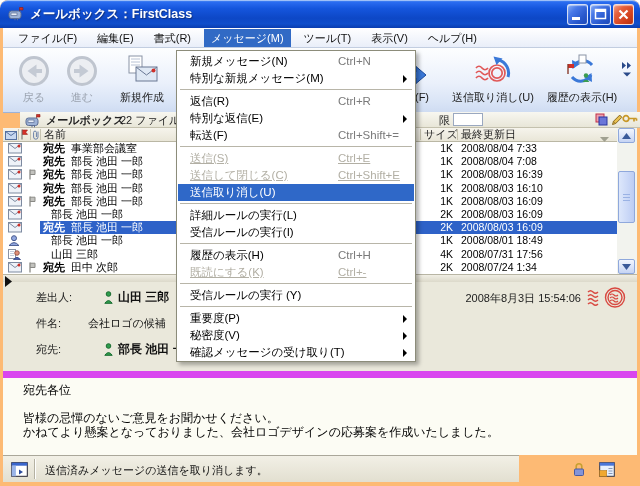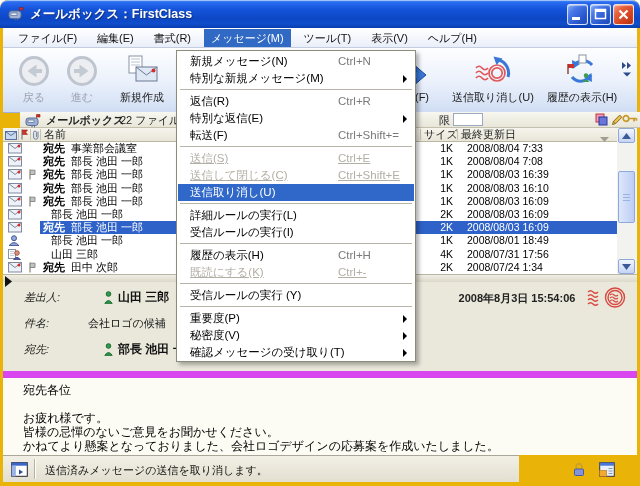--- a/index.html
+++ b/index.html
@@ -1,17 +1,17 @@
 <!DOCTYPE html>
 <html><head>
 <meta charset="utf-8">
 <style>
   html,body{margin:0;padding:0;width:640px;height:486px;overflow:hidden;
     font-family:"Liberation Sans",sans-serif;background:#fff;}
-  .window{position:absolute;inset:0;background:#eab308;border-radius:8px 8px 0 0;overflow:hidden;}
+  .window{position:absolute;inset:0;background:#fdba74;border-radius:8px 8px 0 0;overflow:hidden;}
 
   
   .titlebar{position:absolute;left:0;top:0;right:0;height:28px;border-radius:8px 8px 0 0;
     background:linear-gradient(180deg,#5a96f2 0%,#2a6cf0 8%,#1556dd 30%,#0d47c6 65%,#0f4ecb 85%,#0a3db0 100%);
     box-shadow:inset 0 1px 0 rgba(255,255,255,.45);}
   .t-icon{position:absolute;left:8px;top:6px;}
   .t-text{position:absolute;left:30px;top:6px;color:#fff;font-weight:bold;font-size:12.5px;
     text-shadow:1px 1px 1px #12327e;white-space:nowrap;}
   .t-btns{position:absolute;right:6px;top:4px;display:flex;gap:2px;}
   .tbn{width:21px;height:21px;border-radius:3px;border:1px solid rgba(255,255,255,.8);
@@ -60,21 +60,21 @@
   .list{position:absolute;left:3px;top:142px;width:614px;height:132px;background:#fff;overflow:hidden;}
   .lrow{position:absolute;left:0;width:614px;height:13.2px;font-size:11px;line-height:13.2px;color:#000;}
   .lrow-bg{position:absolute;left:37px;right:0;top:0;bottom:0;background:#2e62c8;}
   .lrow span{position:absolute;white-space:nowrap;}
   .l-icon{left:5px;top:1px;}
   .l-flag{left:25px;top:1px;}
   .l-to{left:40px;font-weight:bold;}
   .l-name{left:68px;}
   .l-name0{left:48px;}
   .l-size{left:412px;width:38px;text-align:right;font-size:10.5px;}
-  .l-date{left:458px;font-size:10.5px;margin-left:6px;}
+  .l-date{left:458px;font-size:10.5px;}
   .lsel .l-to,.lsel .l-name,.lsel .l-size,.lsel .l-date{color:#fff;}
 
   
   .scrollbar{position:absolute;left:617px;top:128px;width:20px;height:146px;background:#f2f3ee;}
   .sb-btn{position:absolute;left:1px;width:17px;height:15px;border:1px solid #8fa8dc;border-radius:2px;
     background:linear-gradient(#f2f6fe,#c6d4f4);box-sizing:border-box;display:flex;align-items:center;justify-content:center;}
   .sb-up{top:0;}
   .sb-down{bottom:0;}
   .sb-thumb{position:absolute;left:1px;top:43px;width:17px;height:52px;border:1px solid #8fa8dc;border-radius:2px;
     background:linear-gradient(90deg,#dde7fb,#bdcdf4);box-sizing:border-box;}
@@ -83,25 +83,25 @@
 
   
   .splitter{position:absolute;left:3px;top:274px;width:634px;height:8px;
     background:linear-gradient(#f0eee4,#dcd9ca);border-top:1px solid #b8b5a4;box-sizing:border-box;}
   .sp-arrow{position:absolute;left:2px;top:-2px;z-index:5;}
 
   
   .msg-header{position:absolute;left:3px;top:282px;width:634px;height:89px;background:#eae8db;font-size:11px;}
   .fields{position:absolute;left:21px;top:8px;width:400px;height:78px;}
   .f-row{position:absolute;left:0;height:16px;width:400px;}
-  .f-label{position:absolute;left:0;color:#222;line-height:15px;font-style:italic;}
+  .f-label{position:absolute;left:12px;color:#222;line-height:15px;}
   .f-picon{position:absolute;left:80px;top:1px;}
   .f-value{position:absolute;left:64px;line-height:15px;color:#111;}
   .f-person .f-value{left:94px;font-weight:bold;font-size:12px;}
-  .mh-date{position:absolute;left:450px;top:9px;width:128px;text-align:center;color:#222;white-space:nowrap;font-weight:bold;}
+  .mh-date{position:absolute;left:450px;top:9px;width:128px;text-align:right;color:#222;white-space:nowrap;}
   .mh-postmark{position:absolute;left:584px;top:4px;}
 
   
   .msg-body{position:absolute;left:3px;top:371px;width:634px;height:84px;background:#fcfcf4;
     border-top:7px solid #d946ef;font-size:12px;color:#000;box-sizing:border-box;}
   .body-lines{position:absolute;left:20px;top:5px;}
   .b-line{height:14px;line-height:14px;white-space:nowrap;min-height:14px;}
 
   
   .statusbar{position:absolute;left:3px;top:455px;width:516px;height:27px;
@@ -473,21 +473,20 @@
             <circle cx="28" cy="11.5" r="7"></circle>
           </g>
           <path d="M23 9q2-2 4 0t4 0M23 12q2-2 4 0t4 0M23 15q2-2 4 0t4 0" fill="none" stroke="#d84840" stroke-width="1.1"></path>
         </svg></span>
   </div>
 
   <div class="msg-body">
     <div class="body-lines">
         <div class="b-line">宛先各位</div>
         <div class="b-line"></div>
-        <div class="b-line">お疲れ様です。</div>
         <div class="b-line">皆様の忌憚のないご意見をお聞かせください。</div>
         <div class="b-line">かねてより懸案となっておりました、会社ロゴデザインの応募案を作成いたしました。</div>
       </div>
   </div>
 
   <div class="statusbar">
     <span class="st-icon"><svg width="17" height="15" viewBox="0 0 17 15">
           <rect x="0.7" y="0.7" width="15.6" height="13.6" fill="#fff" stroke="#223"></rect>
           <rect x="0.7" y="0.7" width="15.6" height="3" fill="#3a66cc"></rect>
           <rect x="0.7" y="3.7" width="4.2" height="10.6" fill="#9ab4e8"></rect>

